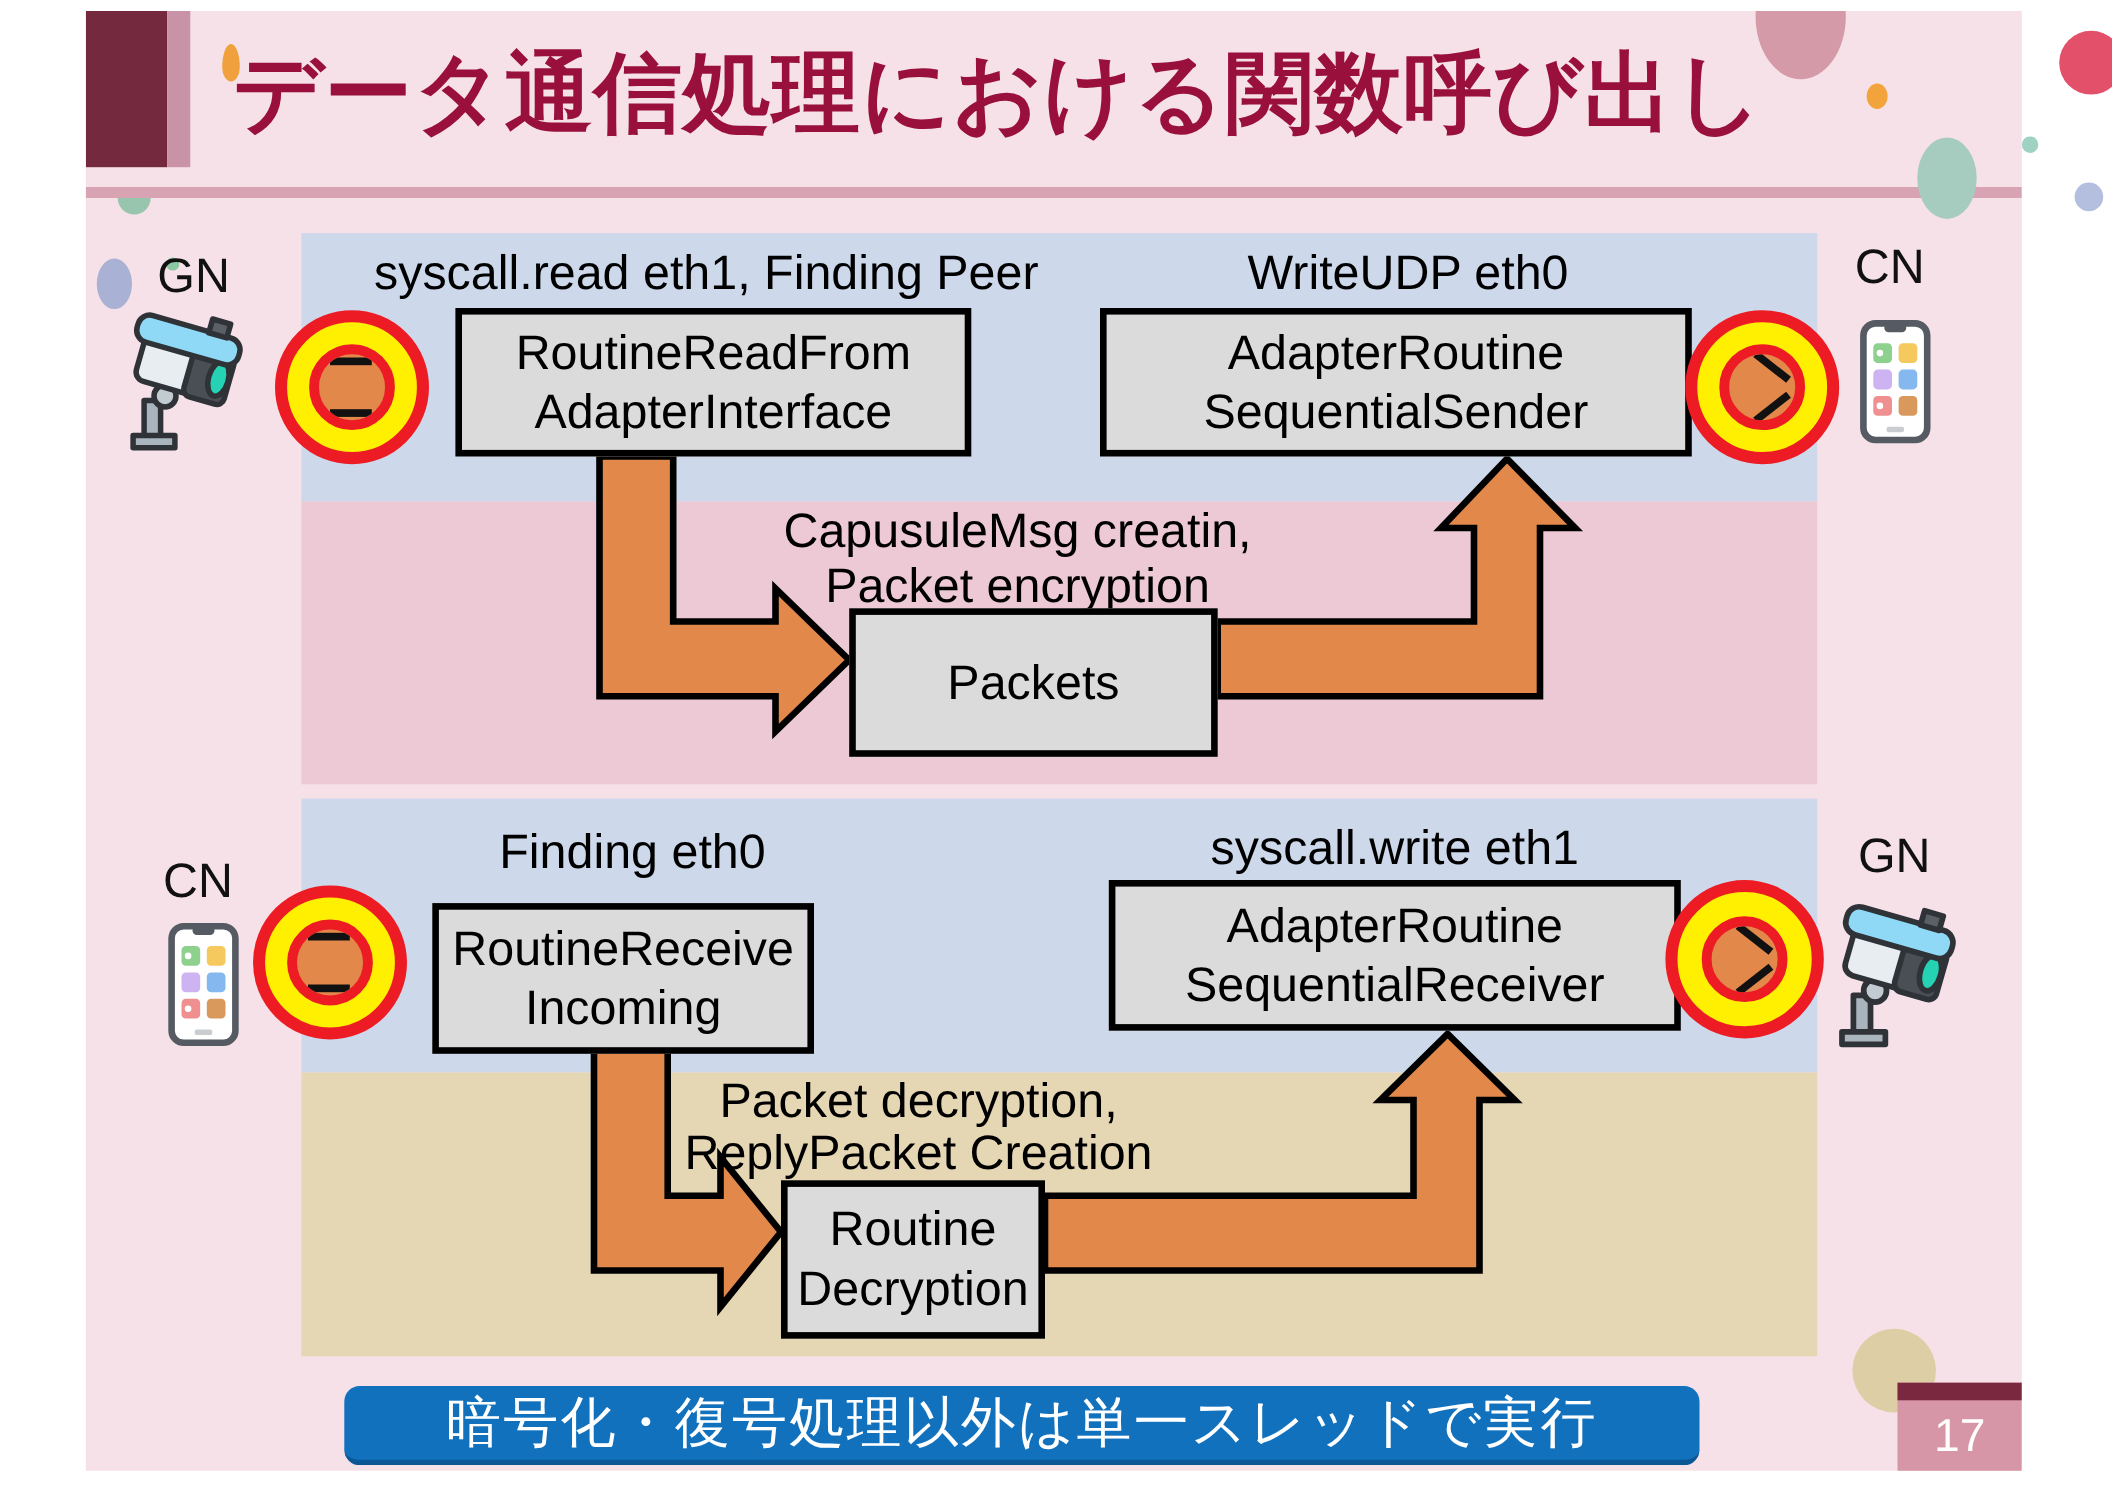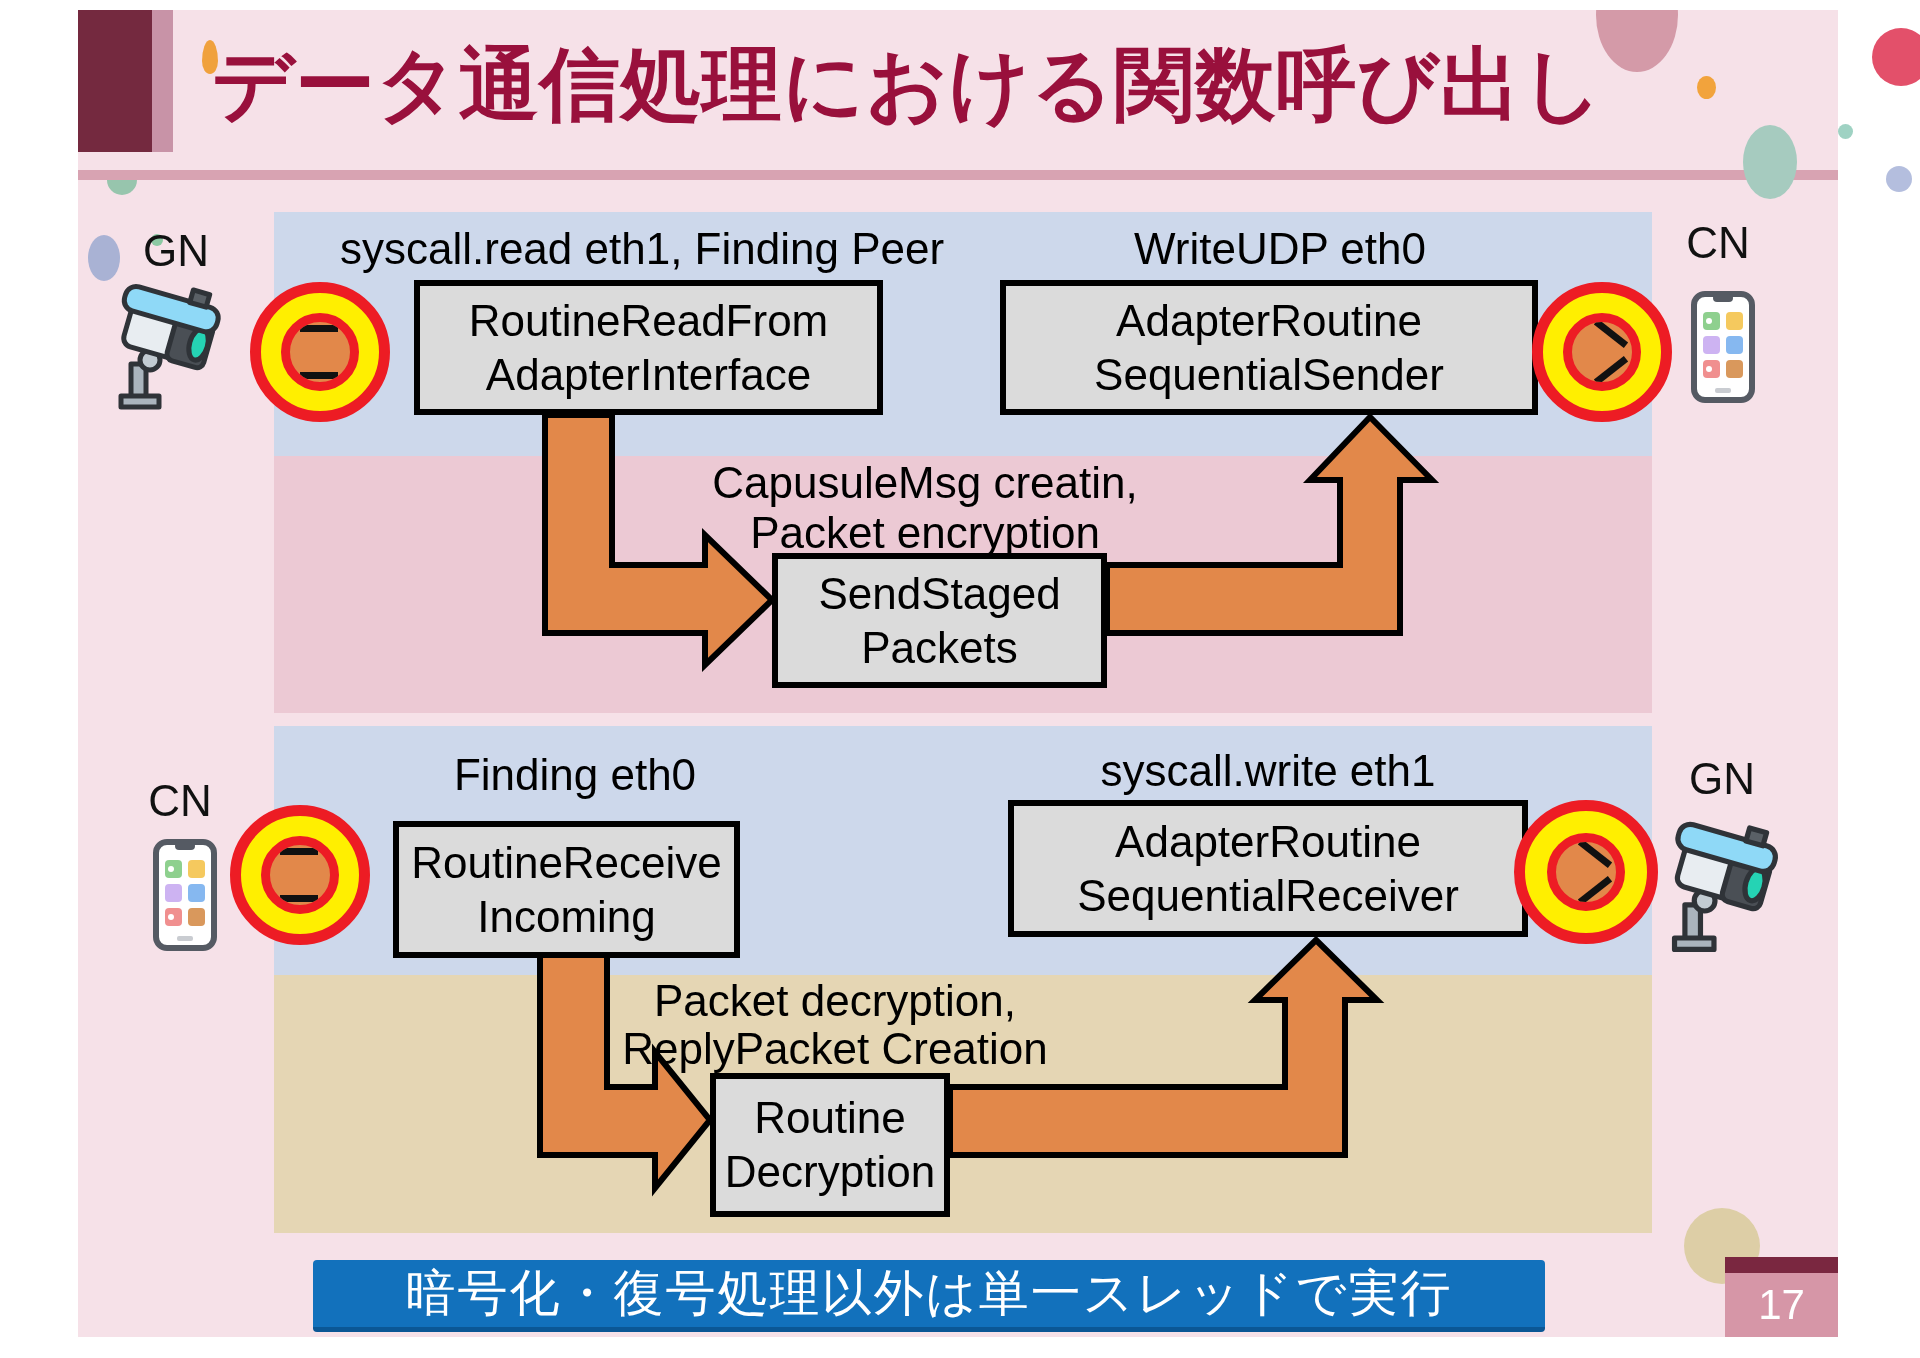--- a/index.html
+++ b/index.html
@@ -60,21 +60,21 @@
   .hl-inner .mk-t{position:absolute; top:3px; left:10px; width:38px; height:7px; background:#111;}
   .hl-inner .mk-b{position:absolute; bottom:3px; left:10px; width:38px; height:7px; background:#111;}
   .hl-inner.head .mk-t{transform:rotate(38deg); left:20px; top:8px;}
   .hl-inner.head .mk-b{transform:rotate(-38deg); left:20px; bottom:8px;}
 
   
   .arrows{position:absolute; left:0; top:0; width:1760px; height:1327px; z-index:3; pointer-events:none;}
 
   
   .banner{position:absolute; left:235px; top:1250px; width:1232px; height:72px; background:#1271bc;
-          border-radius:4px; border-bottom:5px solid #0b5795; box-sizing:border-box; z-index:8;
+          border-radius:14px; border-bottom:5px solid #0b5795; box-sizing:border-box; z-index:8;
           display:flex; align-items:center; justify-content:center;}
   .banner-text{color:#ffffff; font-size:50px; letter-spacing:2px; white-space:nowrap;}
   .pagebox{position:absolute; left:1647px; top:1247px; width:113px; height:90px; background:#d696a7; z-index:9;}
   .pagebox .bar{position:absolute; left:0; top:0; width:113px; height:16px; background:#7a2740;}
   .pagebox .num{position:absolute; left:0; top:24px; width:100%; text-align:center; color:#fff; font-size:42px;}
 </style>
 </head>
 <body>
 
 <div class="page">
@@ -166,21 +166,20 @@
         <rect x="36" y="70" width="17" height="18" rx="4" fill="#d9985c"></rect>
         <circle cx="19" cy="31" r="3" fill="#fff"></circle>
         <circle cx="19" cy="79" r="3" fill="#fff"></circle>
         <rect x="25" y="98" width="16" height="5" rx="2" fill="#c9ccd1"></rect>
       </svg>
     </div>
 
     <div class="caption" style="left:547px; top:448px; width:600px;">CapusuleMsg creatin,</div>
     <div class="caption" style="left:547px; top:498px; width:600px;">Packet encryption</div>
     <div class="fbox fbox-c">
-      <span>SendStaged</span>
       <span>Packets</span>
     </div>
 
     <div class="node-label" style="left:42px; top:766px;">CN</div>
     <div class="icon-wrap" style="left:74px; top:828px;">
       <svg width="66" height="114" viewBox="0 0 66 114">
         <rect x="4" y="4" width="58" height="106" rx="11" fill="#ffffff" stroke="#555a63" stroke-width="6"></rect>
         <rect x="23" y="4" width="20" height="8" rx="4" fill="#555a63"></rect>
         <rect x="13" y="22" width="17" height="18" rx="4" fill="#8ed08e"></rect>
         <rect x="36" y="22" width="17" height="18" rx="4" fill="#f5c95e"></rect>

